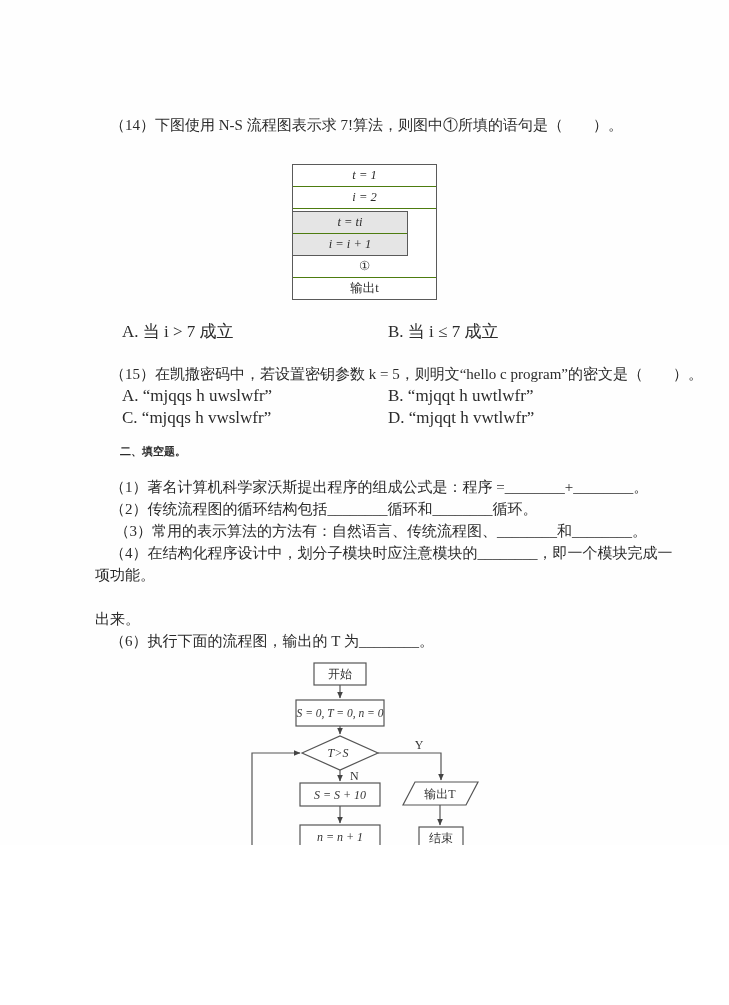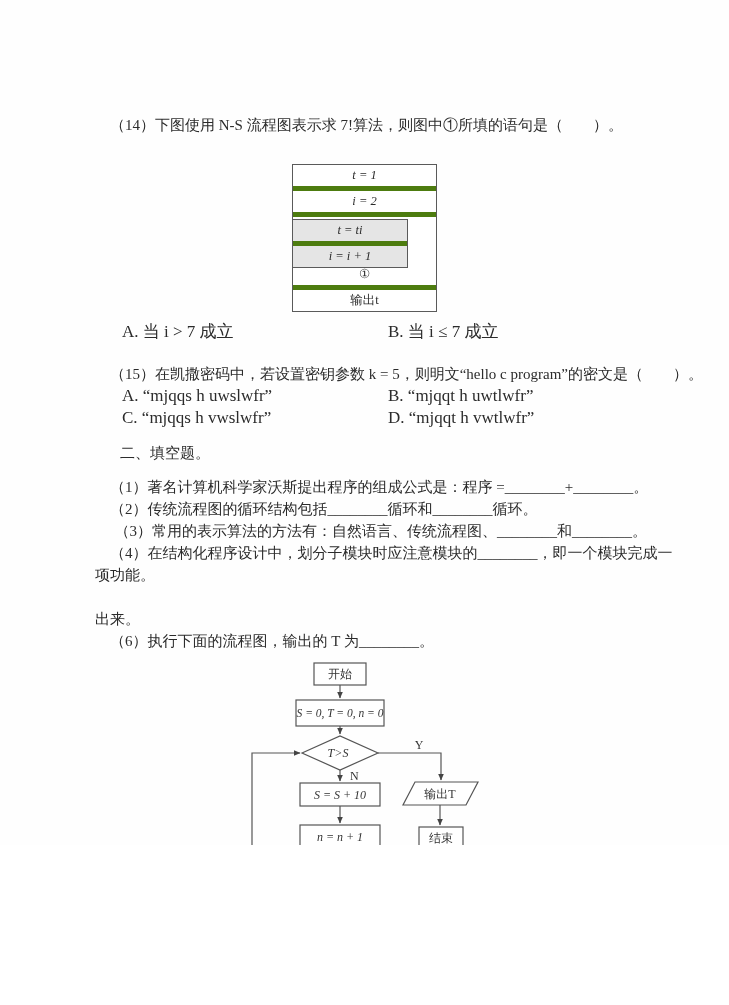--- a/index.html
+++ b/index.html
@@ -4,26 +4,26 @@
 <style>
   html,body{margin:0;padding:0;background:#fff;}
   #page{position:relative;width:729px;height:845px;background:#fefefe;overflow:hidden;
         font-family:"Liberation Serif","DejaVu Serif",serif;color:#2b2b2b;}
   .line{position:absolute;left:95px;width:552px;font-size:15px;line-height:21px;white-space:nowrap;}
   .ind{text-indent:15px;}
   .opt-row{position:absolute;left:95px;width:545px;height:22px;font-size:17px;}
   .opt-a{position:absolute;left:27px;white-space:nowrap;}
   .opt-b{position:absolute;left:293px;white-space:nowrap;}
   .sec-head{position:absolute;left:95px;padding-left:25px;font-family:"Liberation Sans","DejaVu Sans",sans-serif;
-            font-weight:normal;font-size:15px;}
+            font-weight:bold;font-size:11px;}
   
   .ns{position:absolute;left:292px;top:164px;width:143px;border:1px solid #5a5a5a;background:#fff;
       font-size:12.5px;}
   .ns-row{height:21px;line-height:21px;text-align:center;font-style:italic;}
-  .ns-row.bb{border-bottom:5px solid #4d7c0f;}
+  .ns-row.bb{border-bottom:1px solid #4d7c0f;}
   .ns-row.norm{font-style:normal;}
   .ns-loop{position:relative;height:47px;}
   .ns-loop-body{position:absolute;left:0;top:2px;width:114px;border:1px solid #5a5a5a;border-left:none;background:#e5e5e5;}
   
   .fc{position:absolute;left:240px;top:655px;}
   .fc text{font-family:"Liberation Serif","DejaVu Serif",serif;fill:#333;}
   .fc .formula{font-style:italic;}
   .pgnum{position:absolute;left:0;top:930px;width:729px;text-align:center;font-size:14px;letter-spacing:2px;}
 </style>
 </head>

